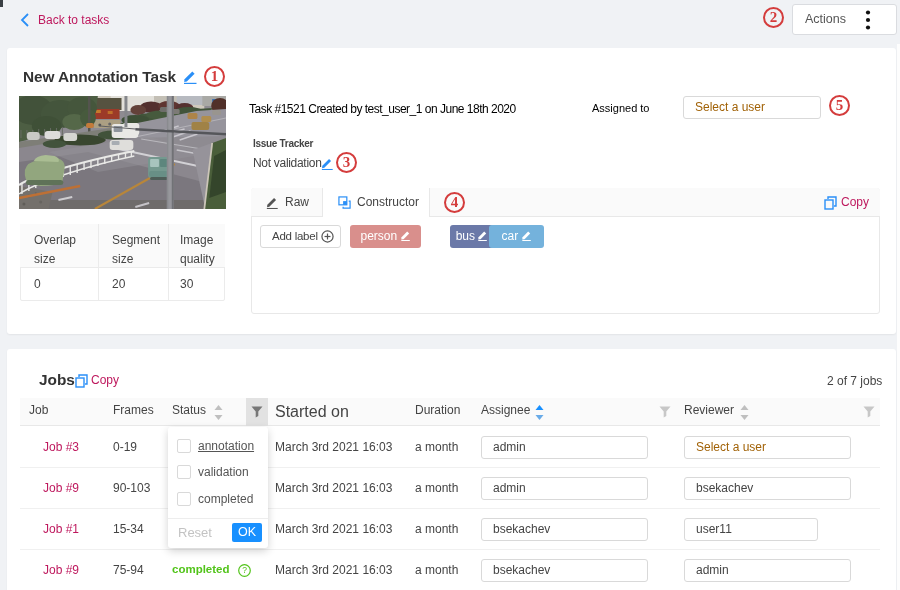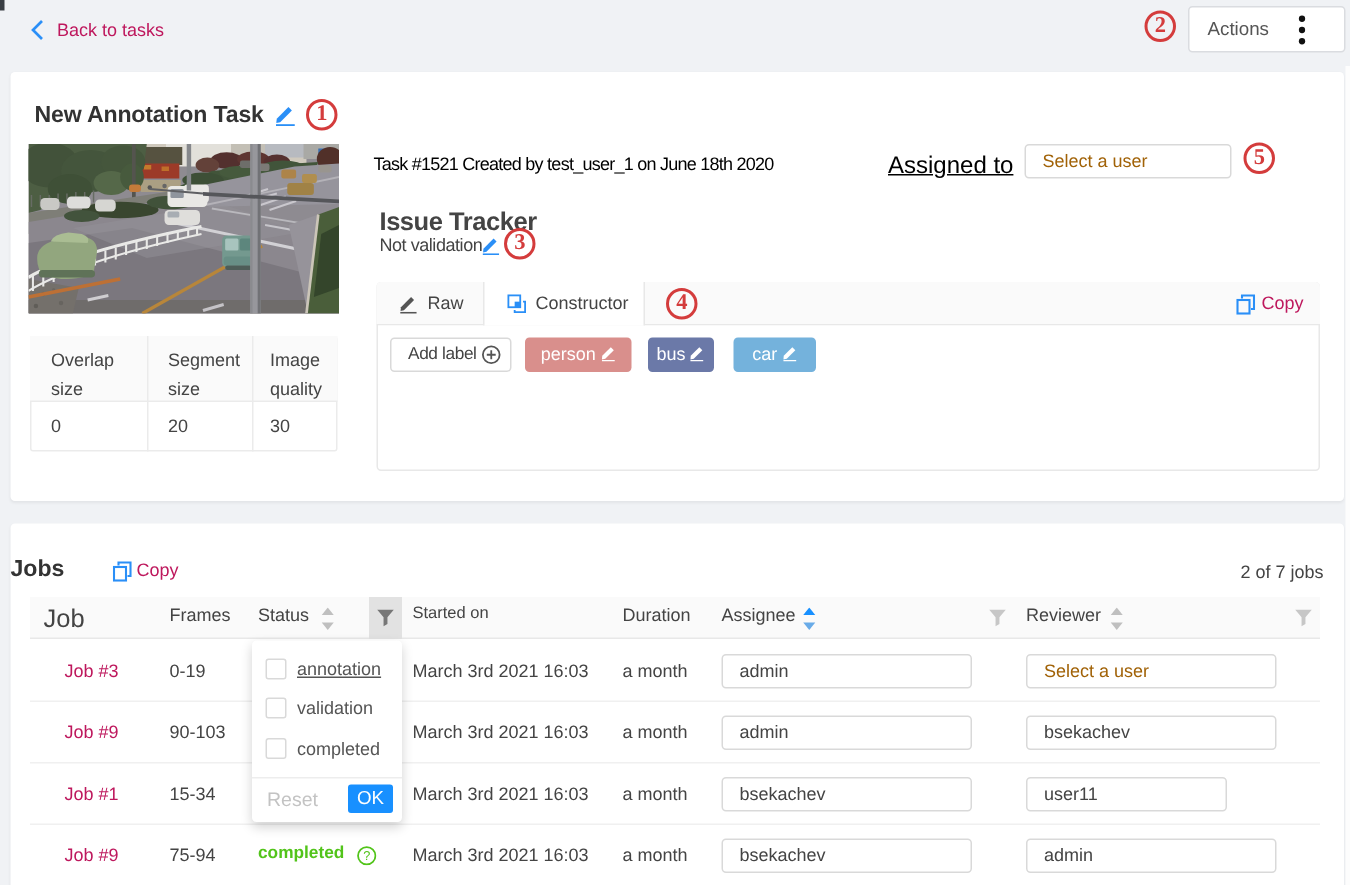--- a/index.html
+++ b/index.html
@@ -200,25 +200,25 @@
 <div class="abs" style="left:98px;top:224px;width:1px;height:77px;background:#ebebeb;"></div>
 <div class="abs" style="left:168px;top:224px;width:1px;height:77px;background:#ebebeb;"></div>
 <div class="abs dark" style="left:34px;top:231px;font-size:12px;line-height:19px;">Overlap<br>size</div>
 <div class="abs dark" style="left:112px;top:231px;font-size:12px;line-height:19px;">Segment<br>size</div>
 <div class="abs dark" style="left:180px;top:231px;font-size:12px;line-height:19px;">Image<br>quality</div>
 <div class="abs dark" style="left:34px;top:277px;font-size:12px;">0</div>
 <div class="abs dark" style="left:112px;top:277px;font-size:12px;">20</div>
 <div class="abs dark" style="left:180px;top:277px;font-size:12px;">30</div>
 
 <div class="abs gray" style="left:249px;top:102px;font-size:12px;letter-spacing:-0.5px;">Task #1521 Created by test_user_1 on June 18th 2020</div>
-<div class="abs gray" style="left:592px;top:102px;font-size:16px;text-decoration:underline;">Assigned to</div>
+<div class="abs gray" style="left:592px;top:102px;font-size:11px;">Assigned to</div>
 <div class="inp ph" style="left:683px;top:96px;width:138px;">Select a user</div>
 <div class="redcirc" style="left:829px;top:95px;">5</div>
 
-<div class="abs" style="left:253px;top:138px;font-size:17px;font-weight:bold;color:#444;letter-spacing:-0.3px;">Issue Tracker</div>
+<div class="abs" style="left:253px;top:138px;font-size:10px;font-weight:bold;color:#444;letter-spacing:-0.3px;">Issue Tracker</div>
 <div class="abs dark" style="left:253px;top:156px;font-size:12px;letter-spacing:-0.3px;">Not validation</div>
 <svg class="abs" style="left:321px;top:157px" width="13" height="13" viewBox="0 0 15 15">
   <path d="M1.5 10.2 L9.3 2.4 L11.6 4.7 L3.8 12.5 L1.2 13 Z" fill="#2a8ff7"></path>
   <rect x="1" y="13.8" width="12.5" height="1.6" fill="#2a8ff7"></rect>
 </svg>
 <div class="redcirc" style="left:336px;top:152px;">3</div>
 
 <div class="abs" style="left:251px;top:188px;width:629px;height:126px;border:1px solid #e8e8e8;border-radius:3px;background:#fff;"></div>
 <div class="abs" style="left:251px;top:188px;width:629px;height:29px;background:#fafafa;border-bottom:1px solid #e8e8e8;border-radius:3px 3px 0 0;"></div>
 <div class="abs" style="left:322px;top:188px;width:108px;height:29px;background:#fff;border-left:1px solid #e8e8e8;border-right:1px solid #e8e8e8;"></div>
@@ -245,51 +245,51 @@
 <div class="abs dark" style="left:272px;top:230px;font-size:11.5px;letter-spacing:-0.25px;">Add label</div>
 <svg class="abs" style="left:321px;top:230px" width="13" height="13" viewBox="0 0 14 14">
   <circle cx="7" cy="7" r="6" fill="none" stroke="#555" stroke-width="1.3"></circle>
   <line x1="7" y1="3.8" x2="7" y2="10.2" stroke="#555" stroke-width="1.3"></line>
   <line x1="3.8" y1="7" x2="10.2" y2="7" stroke="#555" stroke-width="1.3"></line>
 </svg>
 <div class="chip" style="left:350px;top:225px;width:71px;background:#d98f8c;">person <svg width="10" height="11" viewBox="0 0 10 11" style="vertical-align:-1px">
       <path d="M0.5 7.2 L6.2 1.5 L8.2 3.5 L2.5 9.2 L0.3 9.6 Z" fill="#fff"></path>
       <rect x="0.3" y="10" width="8.5" height="1" fill="#fff"></rect>
     </svg></div>
-<div class="chip" style="left:432px;top:225px;width:44px;background:#6b79a8;">bus <svg width="10" height="11" viewBox="0 0 10 11" style="vertical-align:-1px">
+<div class="chip" style="left:450px;top:225px;width:44px;background:#6b79a8;">bus <svg width="10" height="11" viewBox="0 0 10 11" style="vertical-align:-1px">
       <path d="M0.5 7.2 L6.2 1.5 L8.2 3.5 L2.5 9.2 L0.3 9.6 Z" fill="#fff"></path>
       <rect x="0.3" y="10" width="8.5" height="1" fill="#fff"></rect>
     </svg></div>
 <div class="chip" style="left:489px;top:225px;width:55px;background:#74b2dc;">car <svg width="10" height="11" viewBox="0 0 10 11" style="vertical-align:-1px">
       <path d="M0.5 7.2 L6.2 1.5 L8.2 3.5 L2.5 9.2 L0.3 9.6 Z" fill="#fff"></path>
       <rect x="0.3" y="10" width="8.5" height="1" fill="#fff"></rect>
     </svg></div>
 
 <div class="card" style="left:7px;top:349px;width:889px;height:241px;border-radius:3px 3px 0 0;"></div>
-<div class="abs" style="left:7px;top:371px;font-size:15.4px;font-weight:bold;color:#333;">Jobs</div>
+<div class="abs" style="left:39px;top:371px;font-size:15.4px;font-weight:bold;color:#333;">Jobs</div>
 <svg class="abs" style="left:75px;top:374px" width="13" height="14" viewBox="0 0 13 14">
   <path d="M4 3 L4 1 L12 1 L12 10 L10 10" fill="none" stroke="#2a8ff7" stroke-width="1.4"></path>
   <rect x="1" y="4" width="8" height="9" fill="none" stroke="#2a8ff7" stroke-width="1.4"></rect>
 </svg>
 <div class="abs blue" style="left:91px;top:373px;font-size:12px;">Copy</div>
 <div class="abs dark" style="left:827px;top:374px;font-size:12px;">2 of 7 jobs</div>
 
 <div class="abs" style="left:20px;top:398px;width:860px;height:28px;background:#fafafa;border-bottom:1px solid #e8e8e8;"></div>
 <div class="abs" style="left:246px;top:398px;width:22px;height:28px;background:#e2e2e2;"></div>
-<div class="abs dark" style="left:29px;top:403px;font-size:17px;">Job</div>
+<div class="abs dark" style="left:29px;top:403px;font-size:12px;">Job</div>
 <div class="abs dark" style="left:113px;top:403px;font-size:12px;">Frames</div>
 <div class="abs dark" style="left:172px;top:403px;font-size:12px;">Status</div>
 <svg class="abs" style="left:214px;top:405px" width="9" height="15" viewBox="0 0 9 15">
   <path d="M4.5 0 L8.5 5 L0.5 5 Z" fill="#bfbfbf"></path>
   <path d="M4.5 15 L8.5 10 L0.5 10 Z" fill="#bfbfbf"></path>
 </svg>
 <svg class="abs" style="left:251px;top:406px" width="12" height="12" viewBox="0 0 12 12">
   <path d="M0.5 0.5 L11.5 0.5 L7.3 5.5 L7.3 10 L4.7 11.5 L4.7 5.5 Z" fill="#777"></path>
 </svg>
-<div class="abs dark" style="left:275px;top:403px;font-size:11px;">Started on</div>
+<div class="abs dark" style="left:275px;top:403px;font-size:16px;">Started on</div>
 <div class="abs dark" style="left:415px;top:403px;font-size:12px;">Duration</div>
 <div class="abs dark" style="left:481px;top:403px;font-size:12px;">Assignee</div>
 <svg class="abs" style="left:535px;top:405px" width="9" height="15" viewBox="0 0 9 15">
   <path d="M4.5 0 L8.5 5 L0.5 5 Z" fill="#1890ff"></path>
   <path d="M4.5 15 L8.5 10 L0.5 10 Z" fill="#69abe8"></path>
 </svg>
 <svg class="abs" style="left:659px;top:406px" width="12" height="12" viewBox="0 0 12 12">
   <path d="M0.5 0.5 L11.5 0.5 L7.3 5.5 L7.3 10 L4.7 11.5 L4.7 5.5 Z" fill="#c7c7c7"></path>
 </svg>
 <div class="abs dark" style="left:684px;top:403px;font-size:12px;">Reviewer</div>

